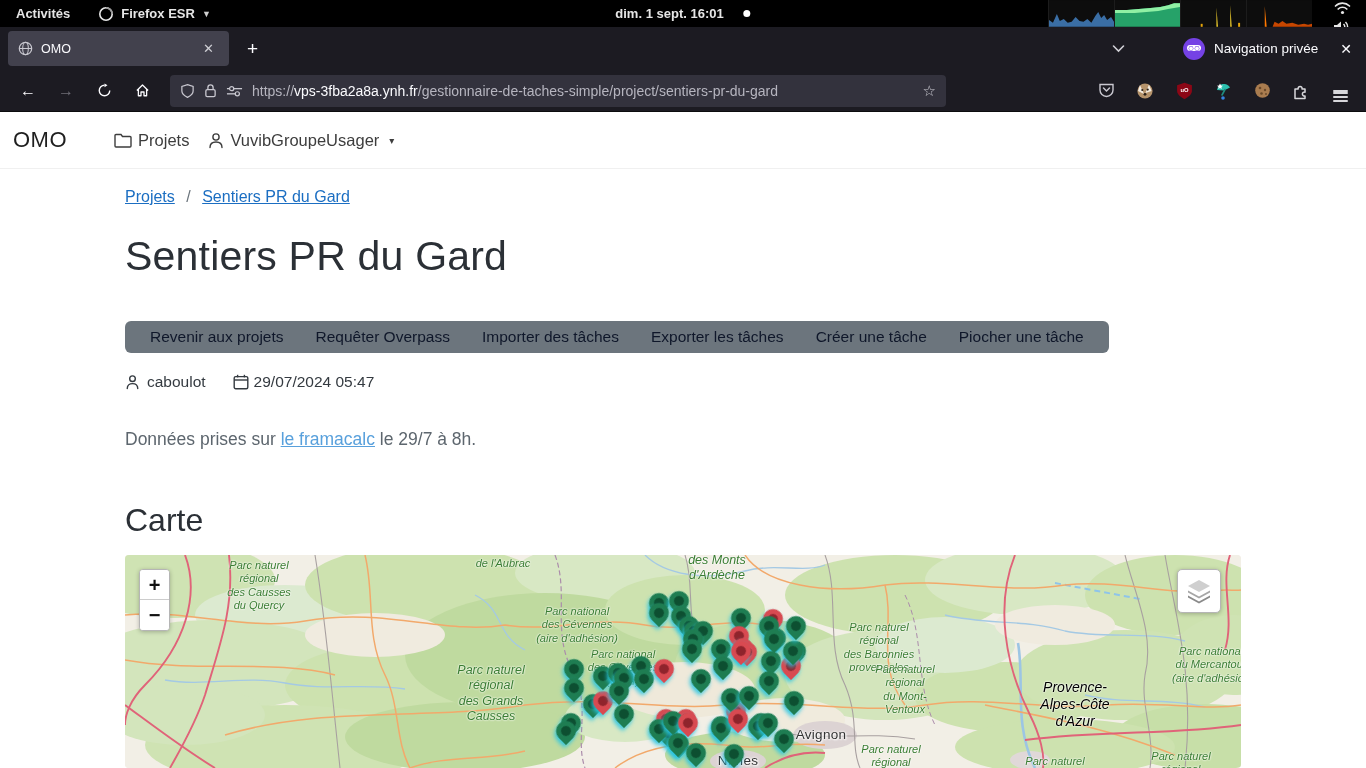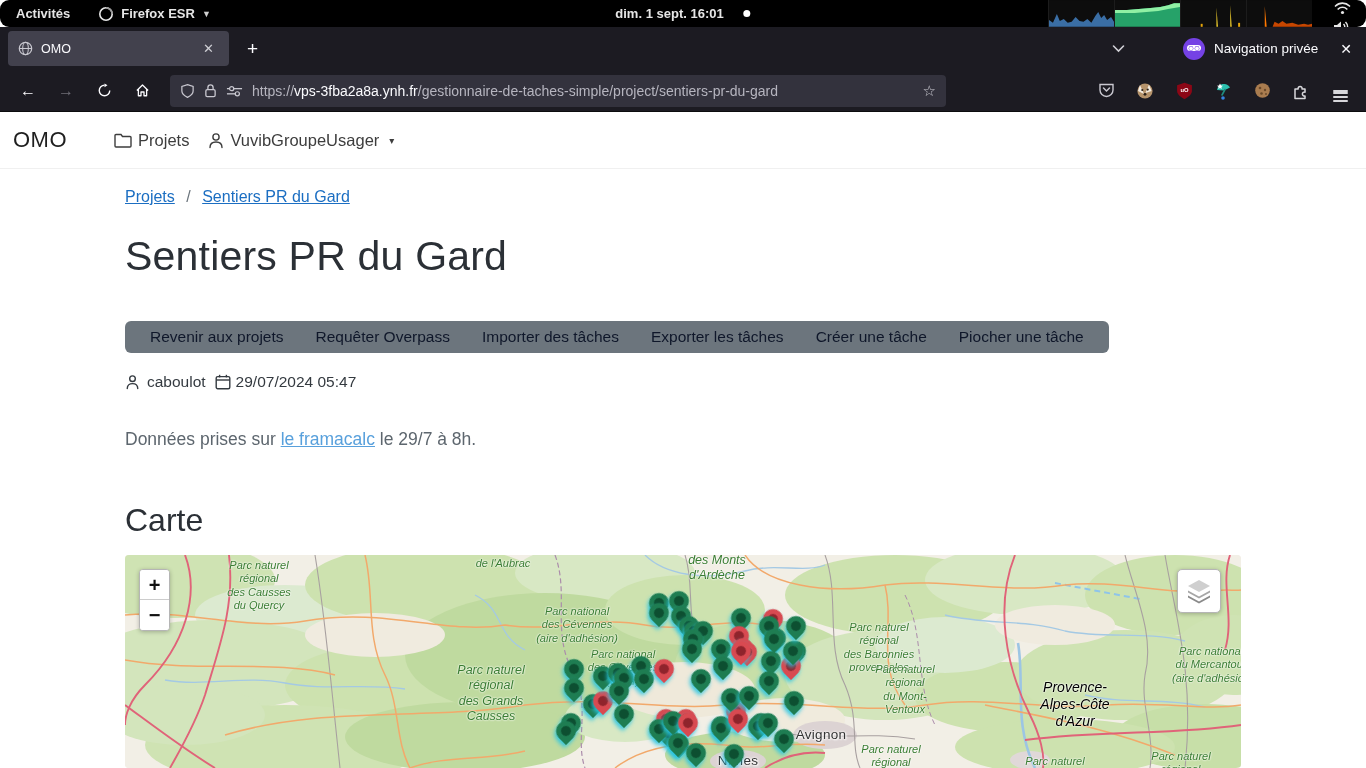--- a/index.html
+++ b/index.html
@@ -1,21 +1,21 @@
 <!DOCTYPE html>
 <html><head>
 <meta charset="utf-8">
 <style>
   * { margin:0; padding:0; box-sizing:border-box; }
   html,body { width:1366px; height:768px; overflow:hidden; background:#fff;
     font-family:"Liberation Sans","DejaVu Sans",sans-serif; }
 
   
   .gnome-bar { position:relative; width:1366px; height:27px; background:#000;
-    color:#e6e6e6; font-size:13px; font-weight:700; display:flex; align-items:center;border-radius:9px; }
+    color:#e6e6e6; font-size:13px; font-weight:700; display:flex; align-items:center; }
   .gnome-left { display:flex; align-items:center; gap:28px; padding-left:16px; }
   .gnome-app { display:flex; align-items:center; gap:7px; }
   .gnome-clock { position:absolute; left:50%; transform:translateX(-50%);
     display:flex; align-items:center; gap:20px; }
   .clock-dot { width:7px; height:7px; border-radius:50%; background:#fff; }
   .gnome-right { position:absolute; right:0; top:0; height:27px; display:flex; align-items:center; gap:0; }
   .sysgraph { width:66px; height:27px; background:#0d0d0d; border-left:1px solid #1c1c1c; }
   .tray { display:flex; align-items:center; gap:5px; padding:0 14px 0 20px;flex-direction:column; }
   .caret-sm { font-size:9px; color:#cfcfcf; }
 
@@ -62,21 +62,21 @@
   .container { width:1116px; margin:0 auto; }
   .breadcrumb { margin-top:19px; font-size:16px; color:#6c757d; }
   .breadcrumb a { color:#1b6ec2; text-decoration:underline; }
   .bc-sep { margin:0 7px; color:#6c757d; }
   h1.page-title { margin-top:27px; font-size:41px; font-weight:400; color:#2b3036; letter-spacing:.2px; }
   .action-bar { margin-top:41px; display:inline-flex; background:#6c757d; border-radius:6px;
     padding:7px 9px; gap:0; }
   .action-btn { background:none; border:none; color:#0f172a; font-size:15.5px; padding:0 16px;
     font-family:inherit; cursor:pointer; white-space:nowrap; }
   .meta-row { margin-top:20px; display:flex; align-items:center; gap:7px; font-size:15.5px; color:#343a40; }
-  .meta-date { display:flex; align-items:center; gap:5px; margin-left:2px; }
+  .meta-date { display:flex; align-items:center; gap:5px; margin-left:20px; }
   .description { margin-top:38px; font-size:17.5px; color:#5d666e; }
   .description a { color:#58a0dc; text-decoration:underline; }
   h2.map-heading { margin-top:52px; font-size:32px; font-weight:400; color:#2b3036; }
 
   
   .map-wrap { position:relative; margin-top:16px; width:1116px; height:213px;
     border-radius:4px; overflow:hidden; background:#f2efe6; }
   .map-svg { position:absolute; left:0; top:0; }
   .map-label { position:absolute; width:130px; text-align:center; font-style:italic;
     color:#3a7d32; font-size:11px; line-height:1.22; pointer-events:none;

